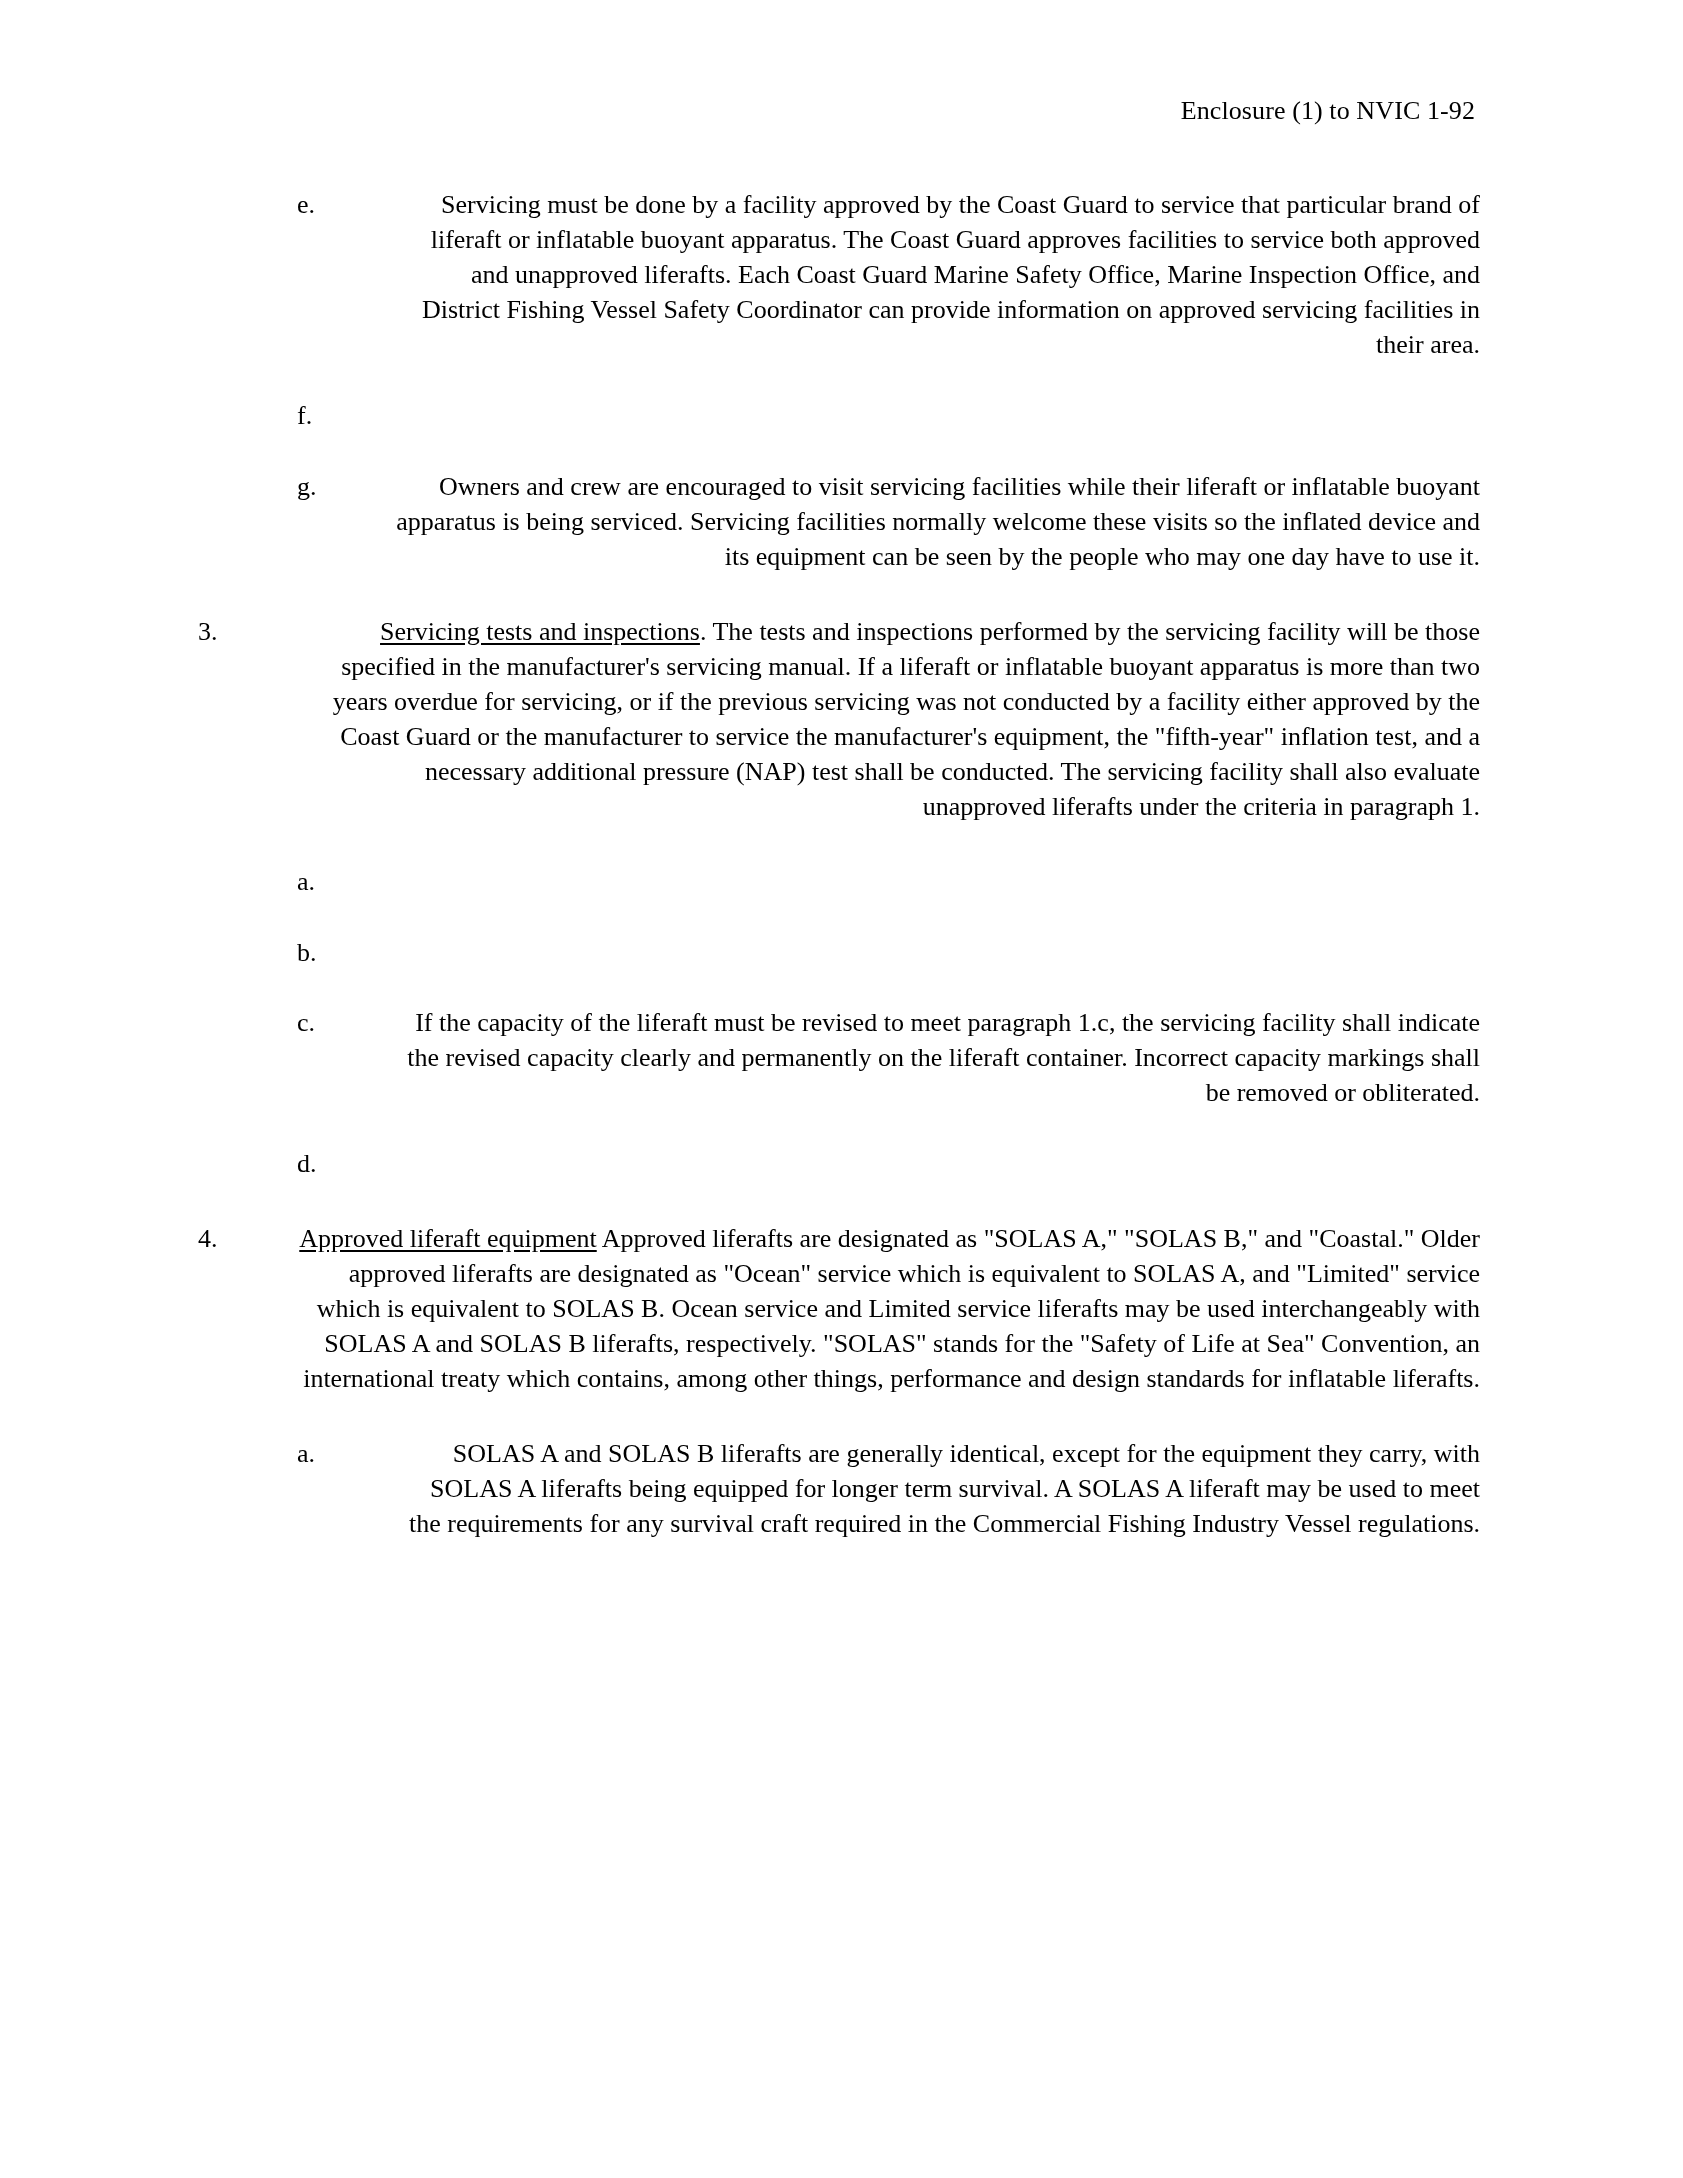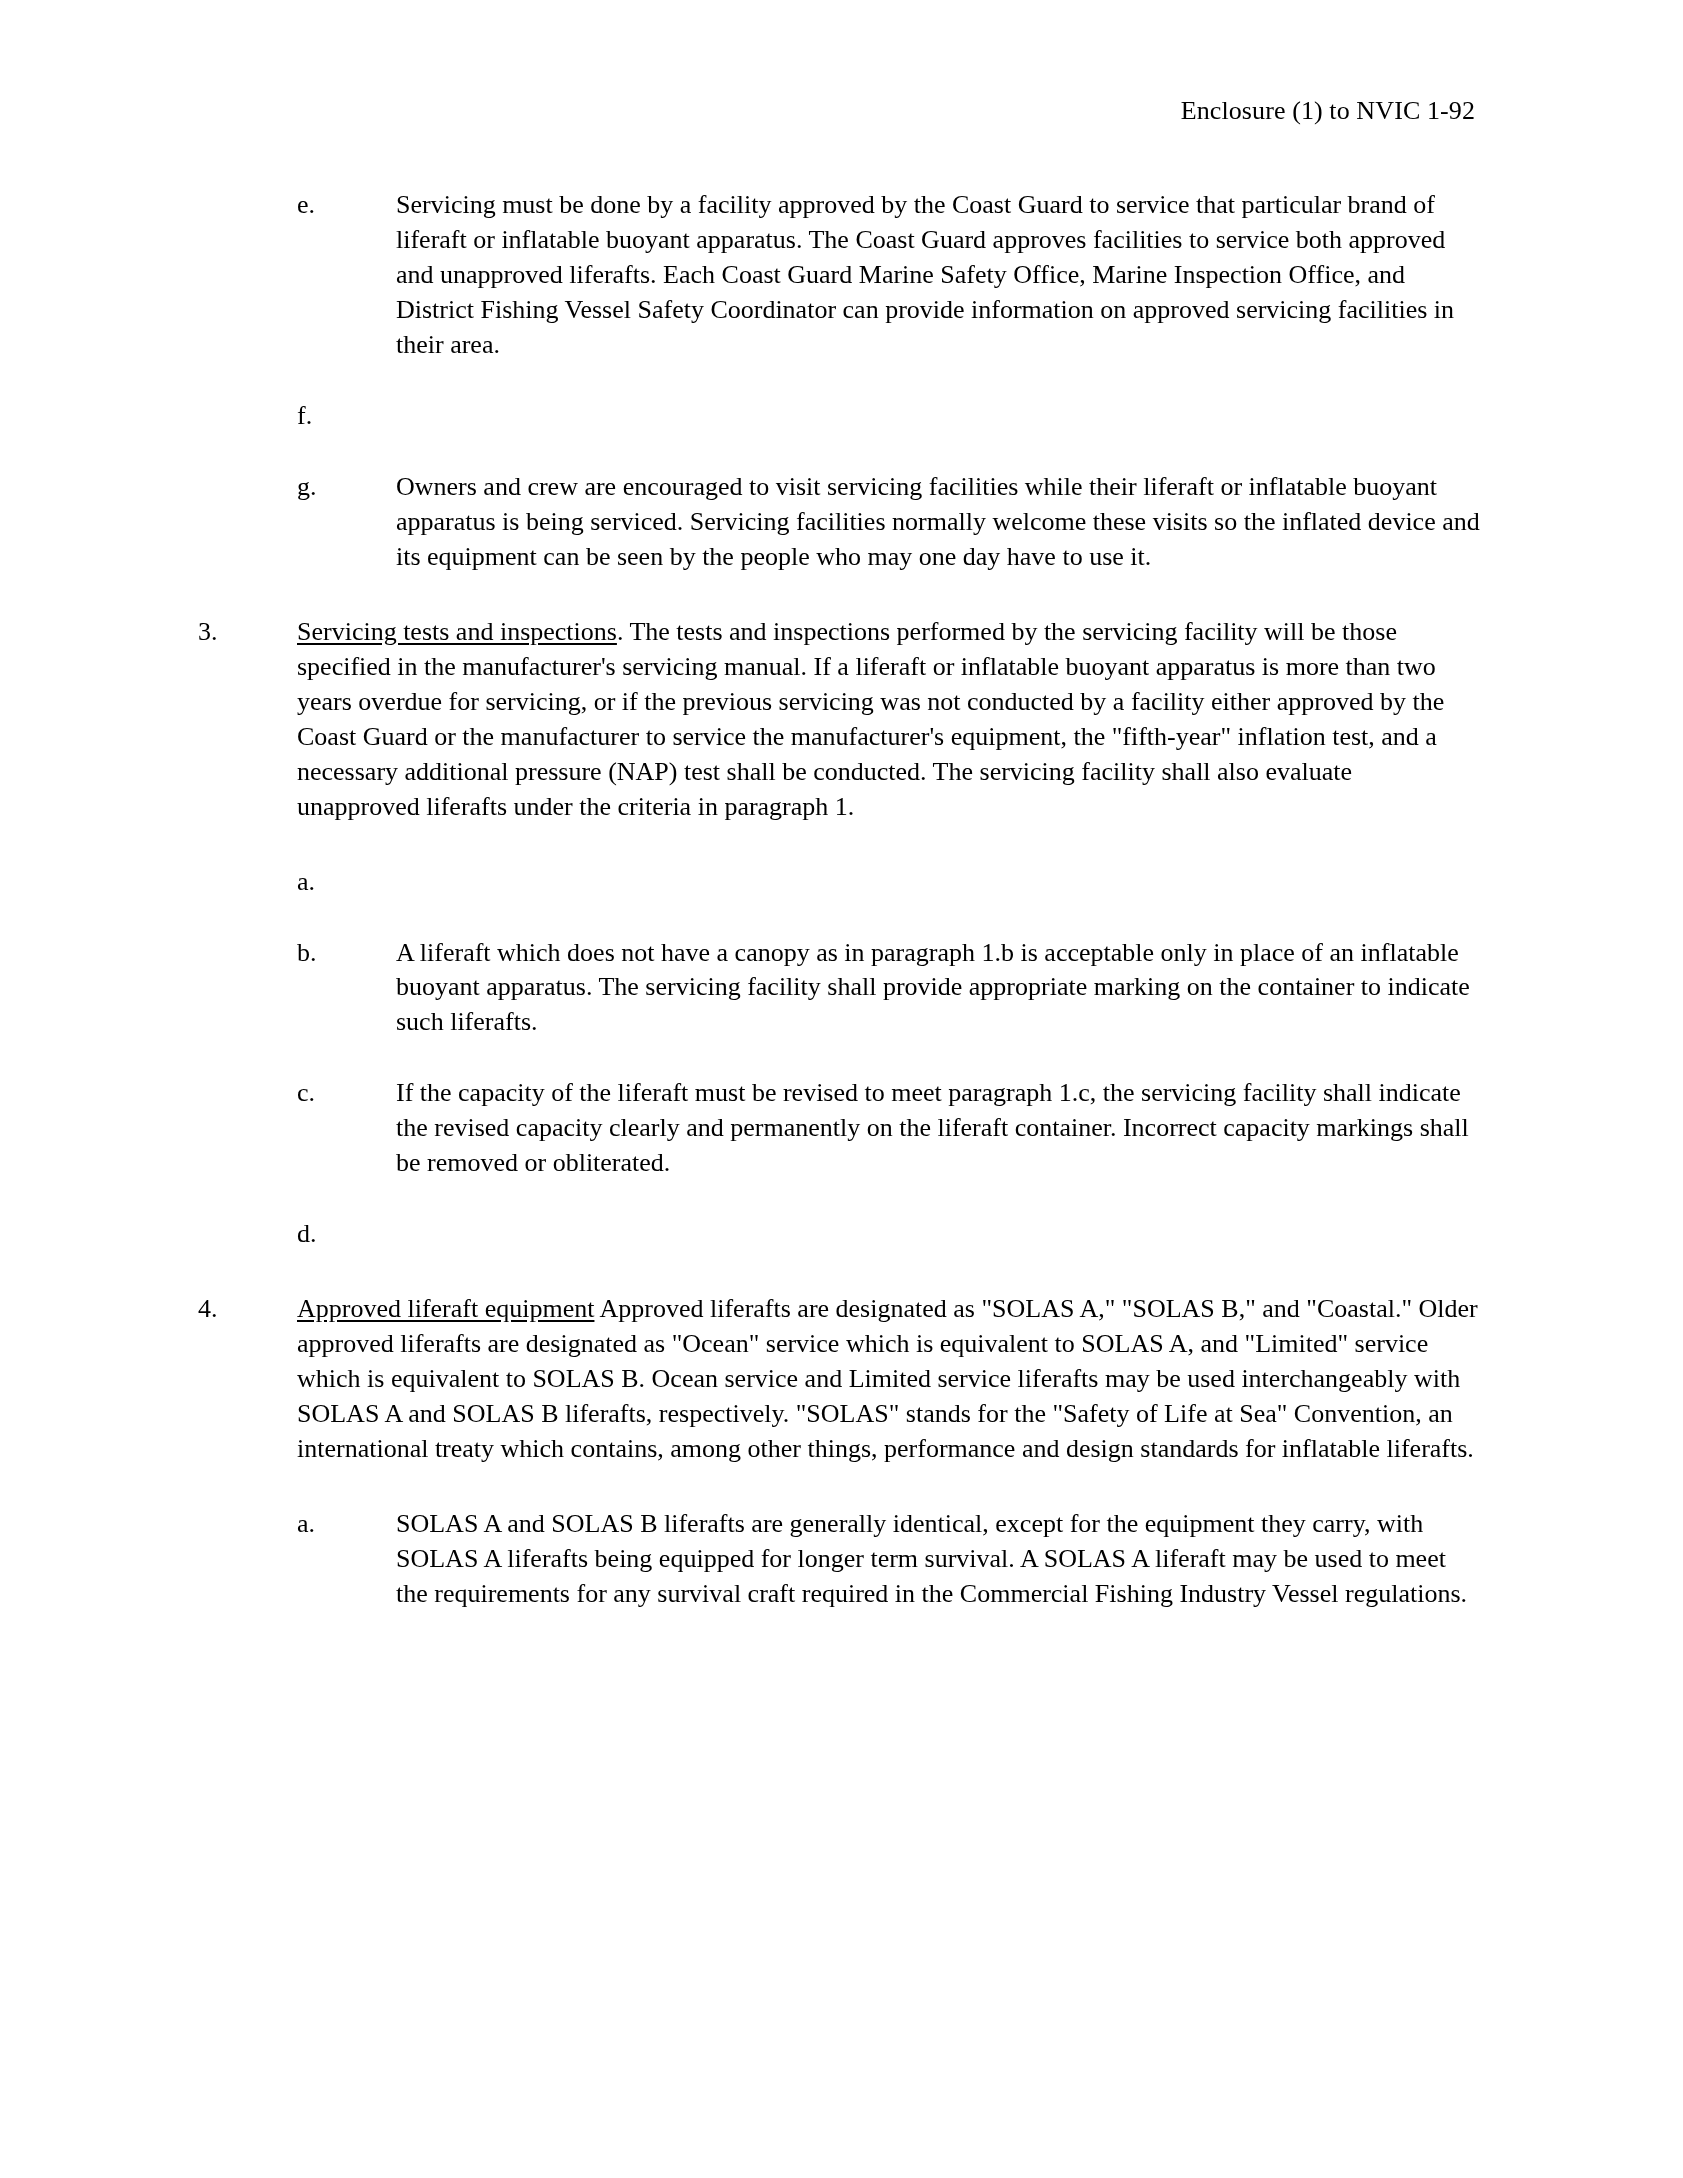--- a/index.html
+++ b/index.html
@@ -66,21 +66,21 @@
   }
   .block.level-let > .text {
     width: 1084px;
     flex: 0 0 1084px;
   }
   .marker {
     text-align: left;
     white-space: nowrap;
   }
   .text {
-    text-align: left;
+    text-align: right;
     font-family: Liberation Serif, serif;
   }
   .text .lead-underline {
     text-decoration: underline;
     text-underline-offset: 3px;
   }
   .gap-md { height: 36px; }
   .gap-lg { height: 40px; }
 </style>
 </head>
@@ -121,23 +121,20 @@
     </div>
     <div class="gap-lg"></div>
 
     <div class="block level-let">
       <span class="marker">a.</span>
     </div>
     <div class="gap-md"></div>
 
     <div class="block level-let">
       <span class="marker">b.</span>
-      <span class="text">
-        <span>A liferaft which does not have a canopy as in paragraph 1.b is acceptable only in place of an inflatable buoyant apparatus. The servicing facility shall provide appropriate marking on the container to indicate such liferafts.</span>
-      </span>
     </div>
     <div class="gap-md"></div>
 
     <div class="block level-let">
       <span class="marker">c.</span>
       <span class="text">
         <span>If the capacity of the liferaft must be revised to meet paragraph 1.c, the servicing facility shall indicate the revised capacity clearly and permanently on the liferaft container. Incorrect capacity markings shall be removed or obliterated.</span>
       </span>
     </div>
     <div class="gap-md"></div>

